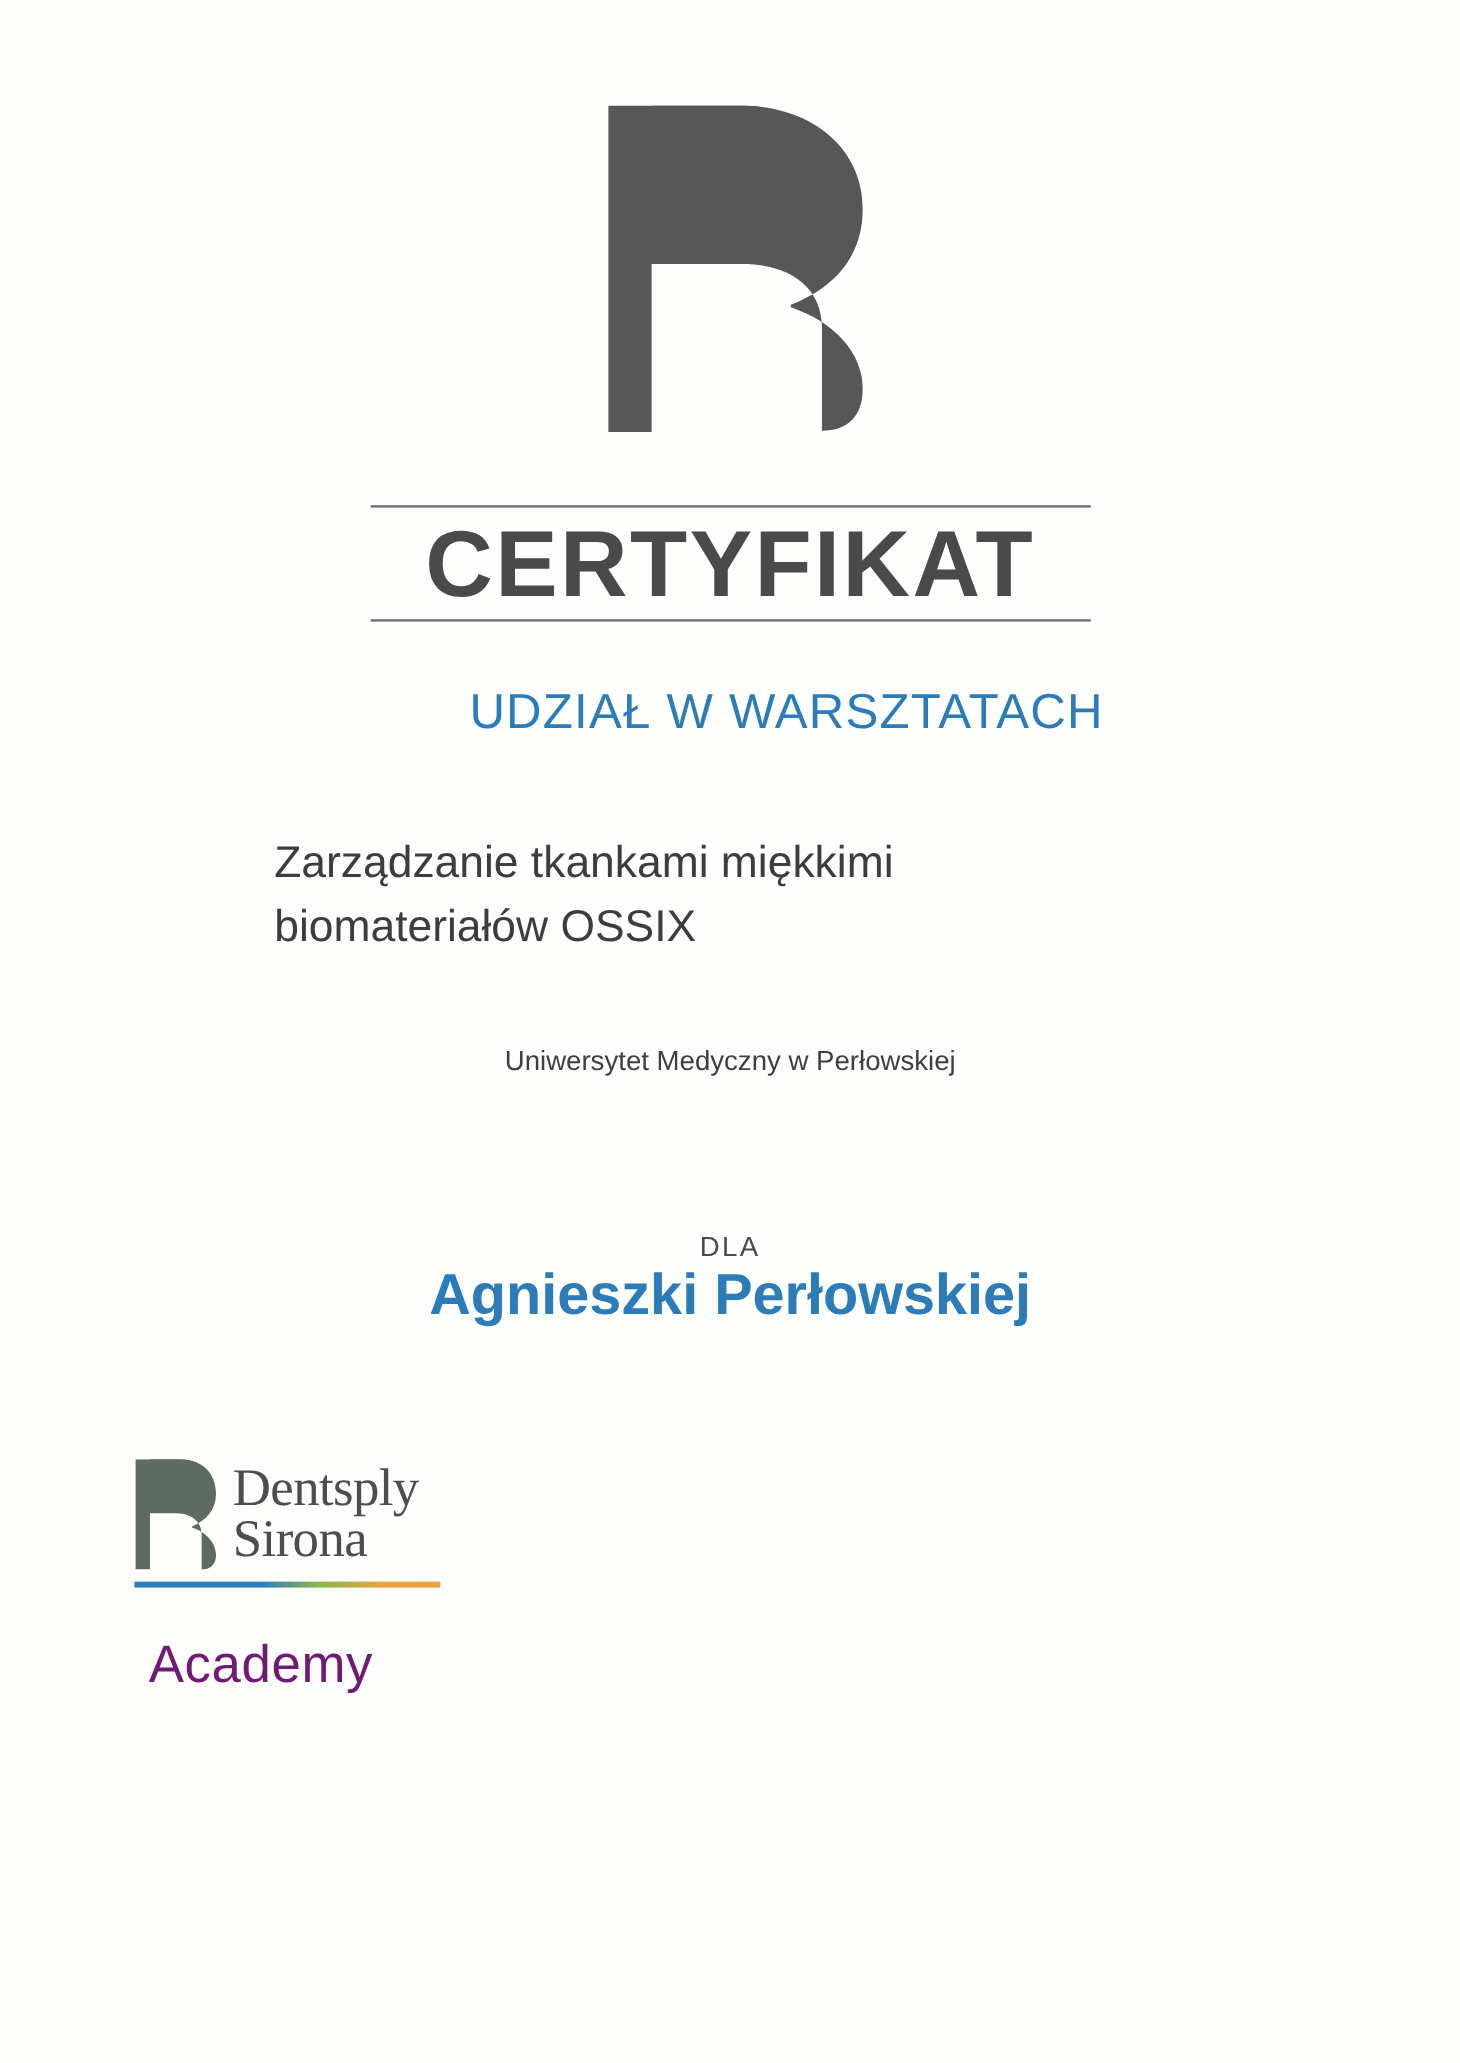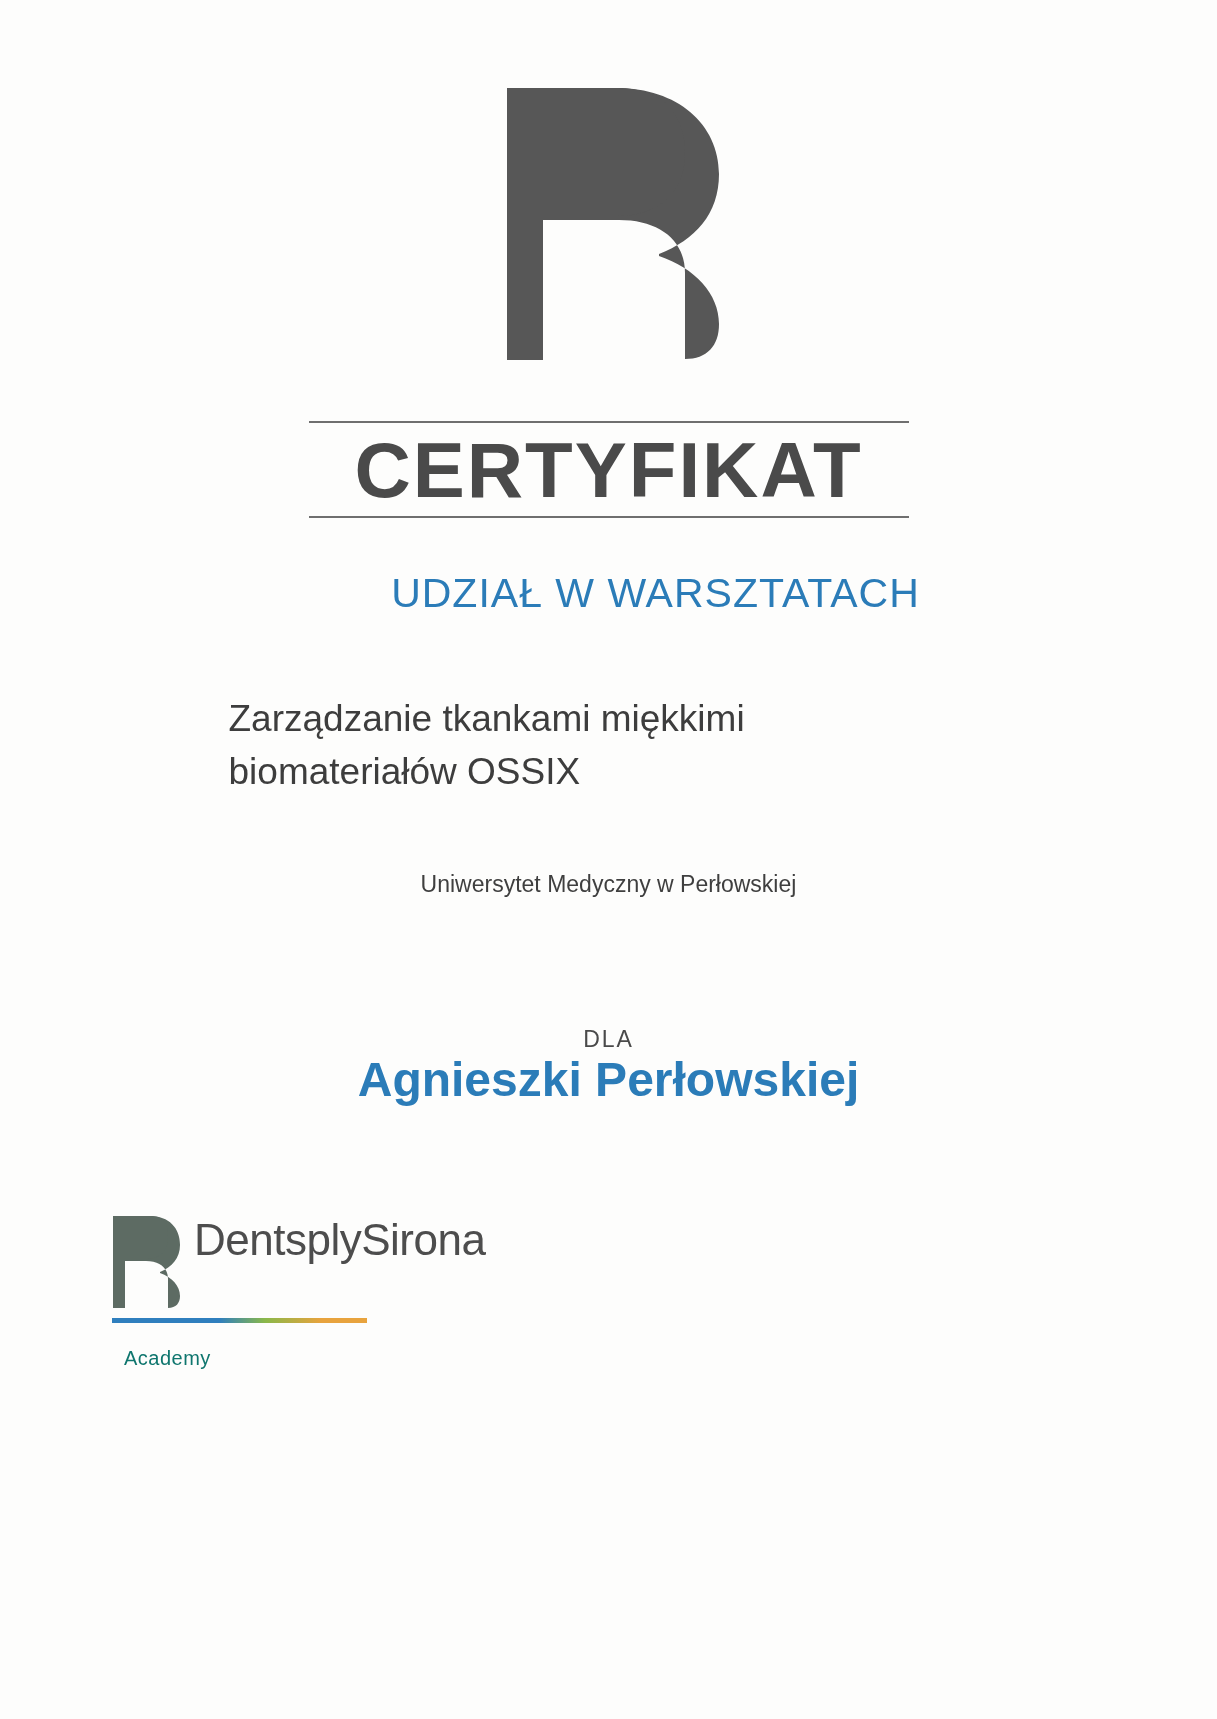--- a/index.html
+++ b/index.html
@@ -136,41 +136,42 @@
     width: 430px;
   }
   .brand-row {
     display: flex;
     align-items: flex-start;
     gap: 14px;
   }
   .brand-mark svg { display: block; }
   .brand-words {
     display: flex;
-    flex-direction: row;
+    flex-direction: column;
     line-height: 0.98;
     padding-top: 2px;
+    font-family: Liberation Serif, serif;
   }
   .brand-words span {
     font-size: 44px;
     color: #4d4d4d;
     letter-spacing: -0.5px;
   }
   .brand-underline {
     margin-top: 10px;
     margin-left: 2px;
     width: 255px;
     height: 5px;
     background: linear-gradient(to right, #2f7fbe 0%, #2f7fbe 42%, #8ab84a 60%, #e8a33d 82%, #e8a33d 100%);
   }
   .brand-academy {
-    margin-top: 24px;
+    margin-top: 40px;
     margin-left: 14px;
-    font-size: 20px;
-    color: #0f766e;
+    font-size: 44px;
+    color: #701a75;
     letter-spacing: 0.5px;
   }
 </style>
 </head>
 <body>
 
 <div class="certificate">
 
   <div class="logo-mark">
     <svg width="220" height="272" viewBox="0 0 220 272" aria-hidden="true">

